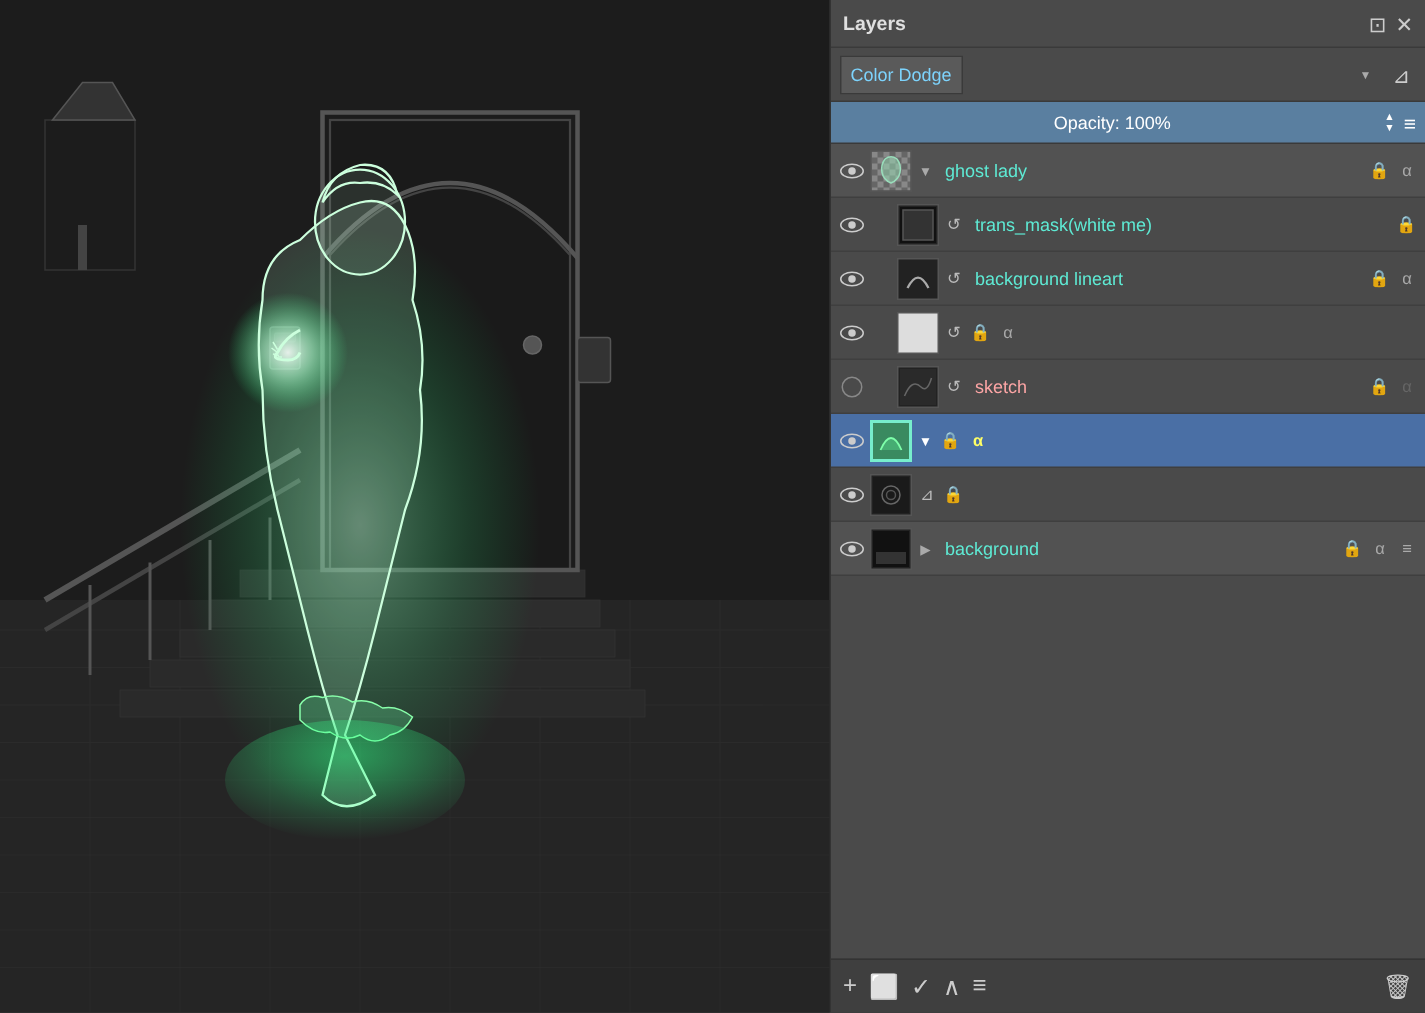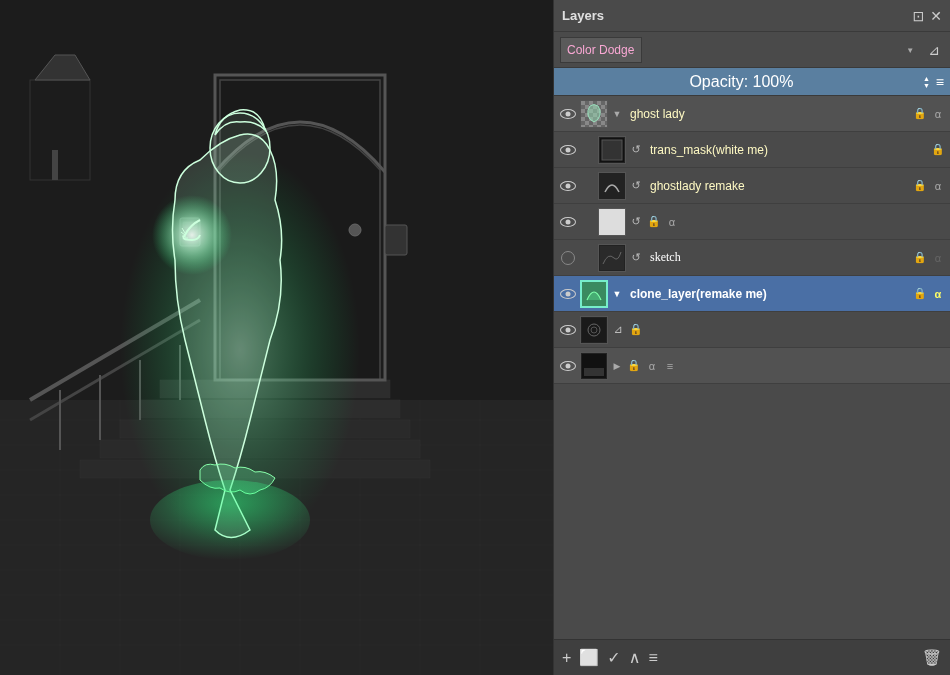--- a/index.html
+++ b/index.html
@@ -68,21 +68,21 @@
       background: #4a4a4a;
       border-bottom: 1px solid #3a3a3a;
       gap: 4px;
       height: 36px;
     }
 
     #blend-mode-select {
       flex: 1;
       background: #5a5a5a;
       border: 1px solid #3a3a3a;
-      color: #f9a8d4;
+      color: #7dd3fc;
       padding: 3px 6px;
       font-size: 12px;
       height: 26px;
       appearance: none;
       -webkit-appearance: none;
       cursor: pointer;
     }
 
     .blend-mode-wrapper {
       flex: 1;
@@ -114,21 +114,21 @@
       background: #5a7fa0;
       height: 28px;
       padding: 0 6px;
       border-bottom: 1px solid #3a3a3a;
     }
 
     #opacity-label {
       color: #fff;
       flex: 1;
       text-align: center;
-      font-size: 16px;
+      font-size: 12px;
     }
 
     .opacity-arrows {
       display: flex;
       flex-direction: column;
       cursor: pointer;
     }
 
     .opacity-arrows span {
       color: #fff;
@@ -241,21 +241,21 @@
       display: flex;
       align-items: center;
       justify-content: center;
       flex-shrink: 0;
       color: #bbb;
       font-size: 11px;
     }
 
     .layer-name {
       flex: 1;
-      color: #fef9c3;
+      color: #5eead4;
       font-size: 12px;
       white-space: nowrap;
       overflow: hidden;
       text-overflow: ellipsis;
       padding: 0 4px;
     }
 
     .layer-name.selected-name {
       color: #fff;
       font-weight: bold;
@@ -509,21 +509,21 @@
         <div class="eye-icon"></div>
       </div>
       <div class="layer-indent"></div>
       <div class="layer-thumb dark">
         <svg width="24" height="24">
             <rect width="24" height="24" fill="#222"></rect>
             <path d="M5,18 Q12,4 19,18" fill="none" stroke="#aaa" stroke-width="1.5"></path>
           </svg>
       </div>
       <div class="layer-type-icon">↺</div>
-      <span class="layer-name">ghostlady remake</span>
+      <span class="layer-name">background lineart</span>
       <div class="layer-icons-right">
         <span class="right-icon">🔒</span>
         <span class="right-icon">α</span>
       </div>
     </div>
 
     <div class="layer-row">
       <div class="layer-vis">
         <div class="eye-icon"></div>
       </div>
@@ -545,39 +545,38 @@
         <div class="circle-icon"></div>
       </div>
       <div class="layer-indent"></div>
       <div class="layer-thumb dark">
         <svg width="24" height="24">
             <rect width="24" height="24" fill="#2a2a2a"></rect>
             <path d="M3,18 Q8,6 14,12 Q18,16 21,6" fill="none" stroke="#666" stroke-width="1"></path>
           </svg>
       </div>
       <div class="layer-type-icon">↺</div>
-      <span class="layer-name" style="color:#ffffff;font-family:Liberation Serif, serif;">sketch</span>
+      <span class="layer-name" style="color:#fca5a5;">sketch</span>
       <div class="layer-icons-right">
         <span class="right-icon" style="color:#666;">🔒</span>
         <span class="right-icon" style="color:#666;">α</span>
       </div>
     </div>
 
     <div class="layer-row selected">
       <div class="layer-vis">
         <div class="eye-icon"></div>
       </div>
       <div class="layer-thumb selected-thumb">
         <svg width="24" height="24">
           <rect width="24" height="24" fill="#3a8a60"></rect>
           <path d="M5,18 Q12,2 19,18" fill="rgba(100,255,160,0.3)" stroke="#7effaa" stroke-width="1.2"></path>
         </svg>
       </div>
       <div class="expand-arrow" style="color:#fff;">▼</div>
-      <span class="layer-name selected-name">clone_layer(remake me)</span>
       <div class="layer-icons-right">
         <span class="right-icon" style="color:#fff;">🔒</span>
         <span class="right-icon alpha-selected">α</span>
       </div>
     </div>
 
     <div class="layer-row">
       <div class="layer-vis">
         <div class="eye-icon"></div>
       </div>
@@ -598,20 +597,21 @@
       <div class="layer-vis">
         <div class="eye-icon"></div>
       </div>
       <div class="layer-thumb dark">
         <svg width="24" height="24">
             <rect width="24" height="24" fill="#111"></rect>
             <rect x="2" y="14" width="20" height="8" fill="#333"></rect>
           </svg>
       </div>
       <div class="expand-arrow">▶</div>
+      <span class="layer-name">background</span>
       <div class="layer-icons-right">
         <span class="right-icon">🔒</span>
         <span class="right-icon">α</span>
         <span class="right-icon">≡</span>
       </div>
     </div>
 
   </div>
 
   <div id="layers-bottom">

